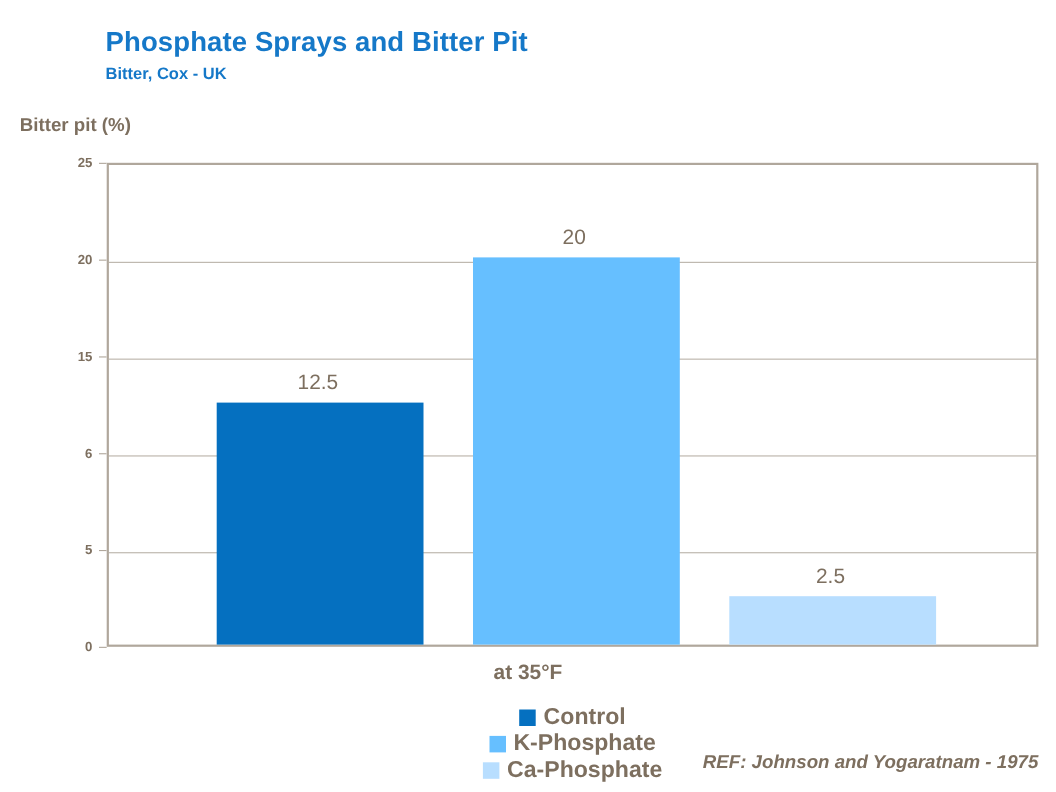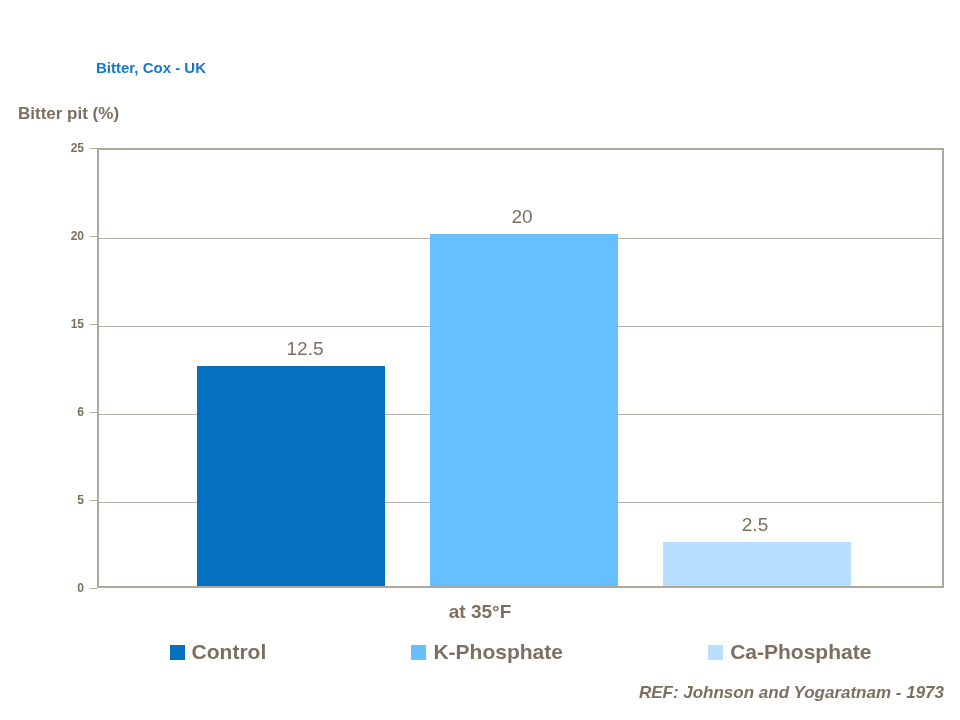--- a/index.html
+++ b/index.html
@@ -122,20 +122,21 @@
 
   
   .legend {
     position: absolute;
     top: 640px;
     left: 97px;
     width: 847px;
     display: flex;
     justify-content: space-around;
     align-items: center;
+    flex-direction: column;
   }
   .legend-item {
     display: flex;
     align-items: center;
     gap: 7px;
   }
   .legend-swatch {
     width: 15px;
     height: 15px;
     flex: 0 0 auto;
@@ -157,20 +158,21 @@
     font-style: italic;
     color: #7d6f5f;
     white-space: nowrap;
   }
 </style>
 </head>
 <body>
 
 <div id="chart-root">
 
+  <div class="title">Phosphate Sprays and Bitter Pit</div>
   <div class="subtitle">Bitter, Cox - UK</div>
 
   <div class="y-axis-title">Bitter pit (%)</div>
 
   <div id="y-ticks">
       <div class="tick-mark" style="top: 588px;"></div>
       <div class="tick-label-wrap" style="top: 588px;">
         <div class="tick-label">0</div>
       </div>
       <div class="tick-mark" style="top: 500px;"></div>
@@ -203,21 +205,21 @@
         <div class="gridline" style="top: 88px;"></div>
       </div>
     <div id="bars">
         <div class="bar" style="left: 98px; width: 188px; height: 220px; background: rgb(5, 112, 192);"></div>
         <div class="bar" style="left: 331px; width: 188px; height: 352px; background: rgb(102, 191, 255);"></div>
         <div class="bar" style="left: 564px; width: 188px; height: 44px; background: rgb(184, 222, 255);"></div>
       </div>
   </div>
 
   <div id="bar-labels">
-      <div class="bar-label" style="left: 289px; top: 338px; margin-left: 16px;">12.5</div>
+      <div class="bar-label" style="left: 289px; top: 338px;">12.5</div>
       <div class="bar-label" style="left: 522px; top: 206px;">20</div>
       <div class="bar-label" style="left: 755px; top: 514px;">2.5</div>
     </div>
 
   <div class="category-label">at 35°F</div>
 
   <div class="legend" id="legend">
       <div class="legend-item">
         <span class="legend-swatch" style="background: rgb(5, 112, 192);"></span>
         <span class="legend-text">Control</span>
@@ -225,15 +227,15 @@
       <div class="legend-item">
         <span class="legend-swatch" style="background: rgb(102, 191, 255);"></span>
         <span class="legend-text">K-Phosphate</span>
       </div>
       <div class="legend-item">
         <span class="legend-swatch" style="background: rgb(184, 222, 255);"></span>
         <span class="legend-text">Ca-Phosphate</span>
       </div>
     </div>
 
-  <div class="reference">REF: Johnson and Yogaratnam - 1973</div>
+  <div class="reference">REF: Johnson and Yogaratnam - 1975</div>
 
 </div>
 
 </body></html>

